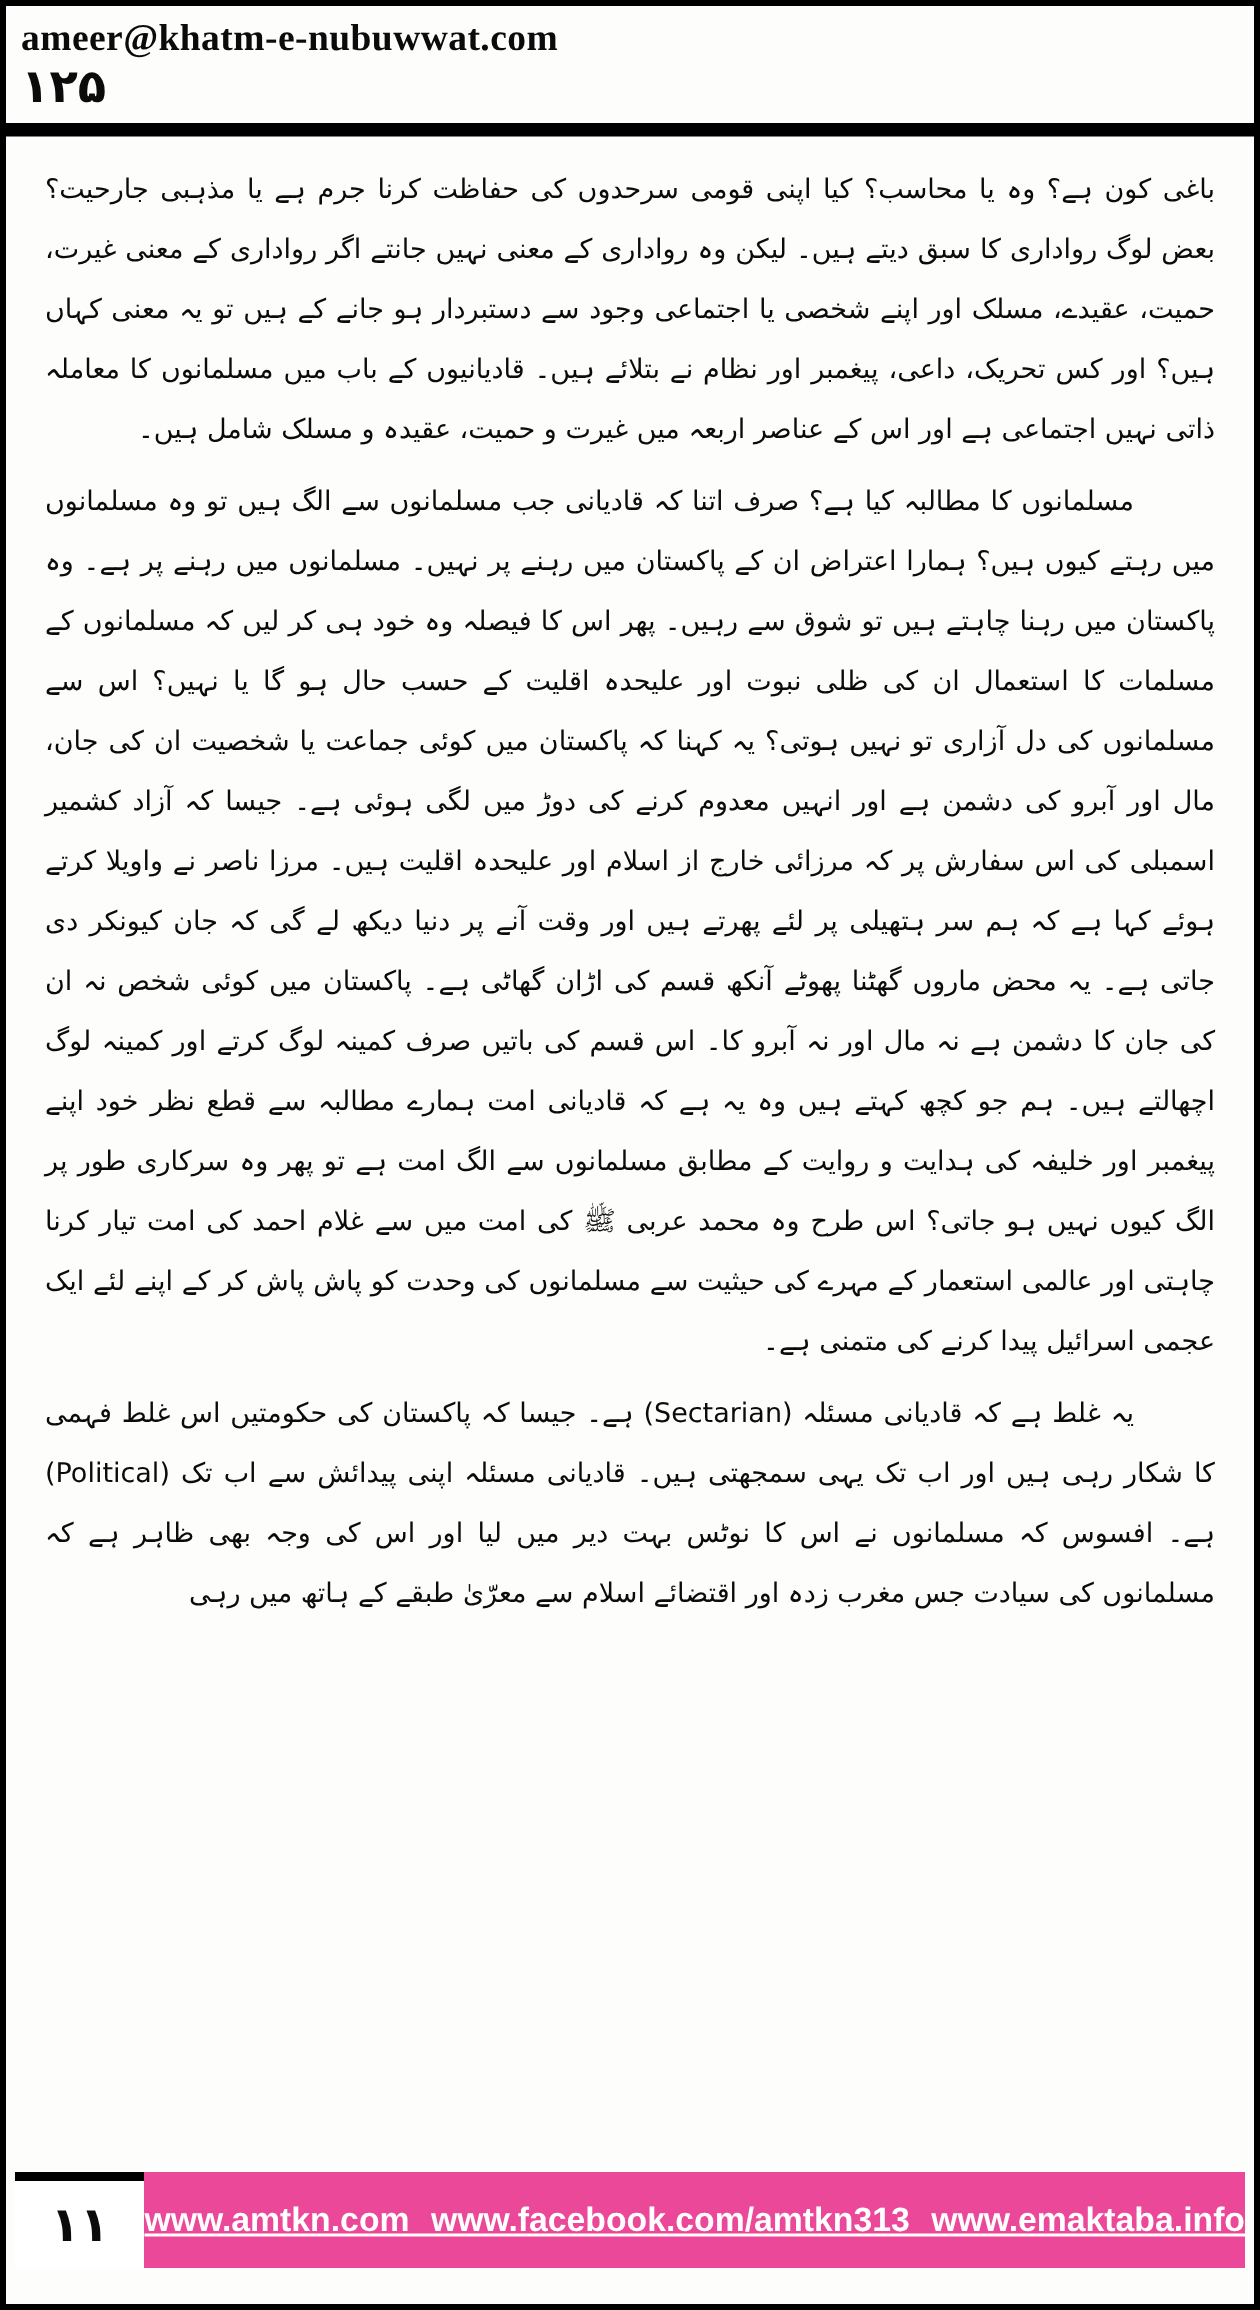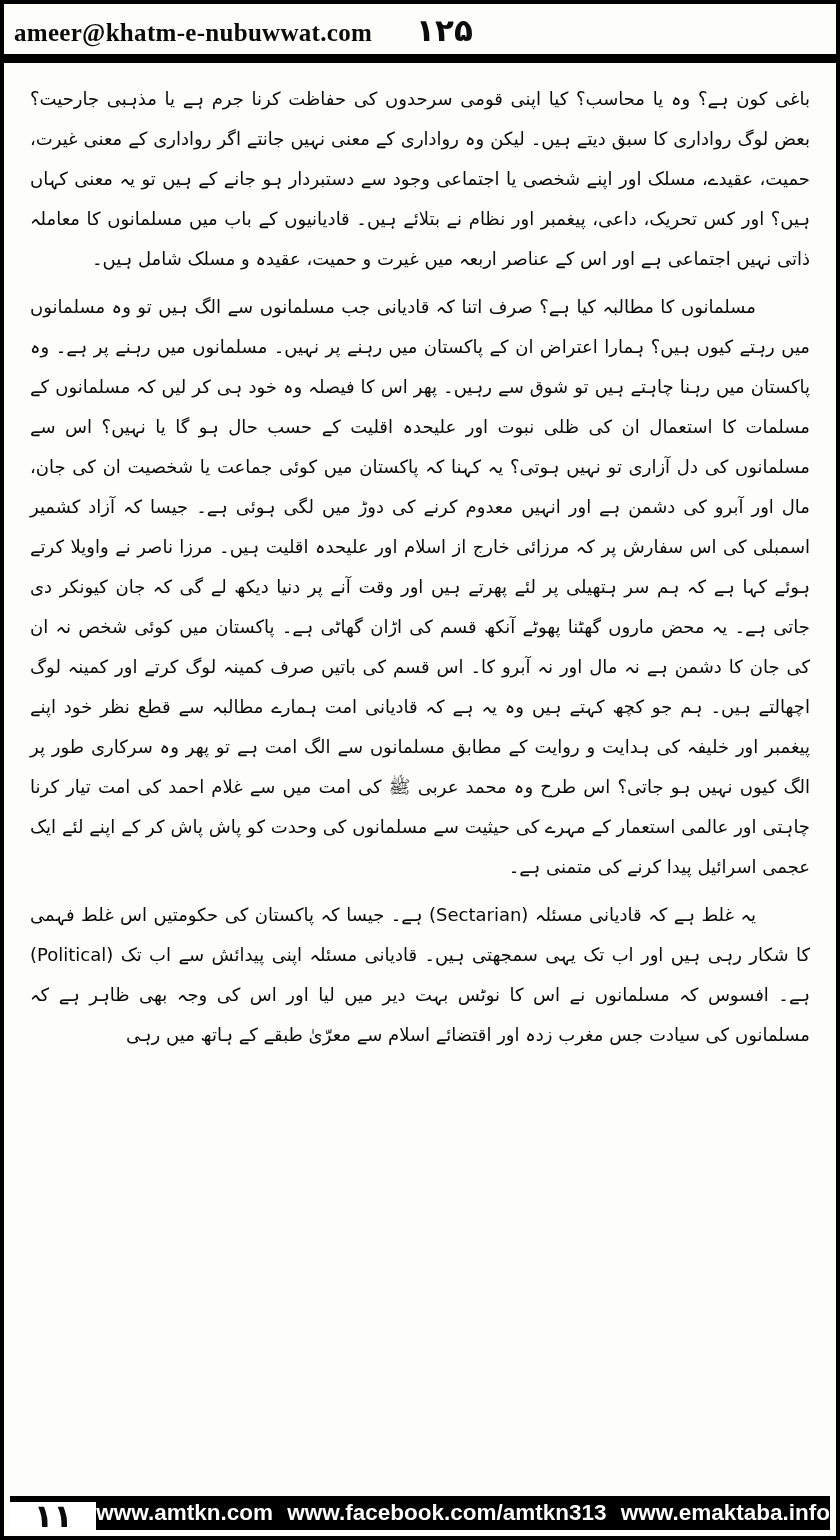--- a/index.html
+++ b/index.html
@@ -9,36 +9,36 @@
     margin: 0 auto;
     background: #fdfdfc;
     box-sizing: border-box;
     border: 4px solid #000;
     overflow: hidden;
     color: #0b0b0b;
     font-family: "DejaVu Sans", sans-serif;
   }
   .page-header {
     display: flex;
-    justify-content: flex-start;
+    justify-content: center;
     align-items: baseline;
     padding: 8px 14px 2px 10px;
+    flex-direction: column;
   }
   .email {
     font-family: "Liberation Serif", serif;
     font-weight: 700;
     font-size: 25px;
     letter-spacing: 0.3px;
     white-space: nowrap;
   }
   .page-num-top {
     font-size: 31px;
     font-weight: 700;
     direction: rtl;
-    margin-left: 44px;
   }
   .book-title {
     font-size: 23px;
     font-weight: 700;
     direction: rtl;
     white-space: nowrap;
   }
   .header-rule {
     height: 9px;
     background: #000;
@@ -48,47 +48,48 @@
     direction: rtl;
     text-align: justify;
     padding: 16px 26px 0 26px;
     font-size: 18px;
     line-height: 40px;
   }
   .para { margin: 0 0 8px 0; }
   .para.indent { text-indent: 54px; }
   .page-footer {
     position: absolute;
-    left: 6px; right: 6px; bottom: 6px;
+    left: 6px; right: 6px; bottom: 24px;
     display: flex;
-    height: 34px;
+    height: 64px;
   }
   .footer-page-num {
     width: 92px;
     background: #fff;
     display: flex;
     align-items: center;
     justify-content: center;
     font-weight: 700;
     font-size: 32px;
     border-top: 6px solid #000;
     direction: rtl;
   }
   .footer-bar {
     flex: 1;
-    background: #000000;
+    background: #ec4899;
     color: #fff;
     display: flex;
     align-items: center;
     justify-content: center;
     font-family: "Liberation Sans", sans-serif;
     font-weight: 700;
     font-size: 22.5px;
     word-spacing: 8px;
     white-space: nowrap;
+    text-decoration: underline;
   }
 </style>
 </head>
 <body>
 
 <div class="page">
 
   <header class="page-header">
     <div class="email">ameer@khatm-e-nubuwwat.com</div>
     <div class="page-num-top">۱۲۵</div>

